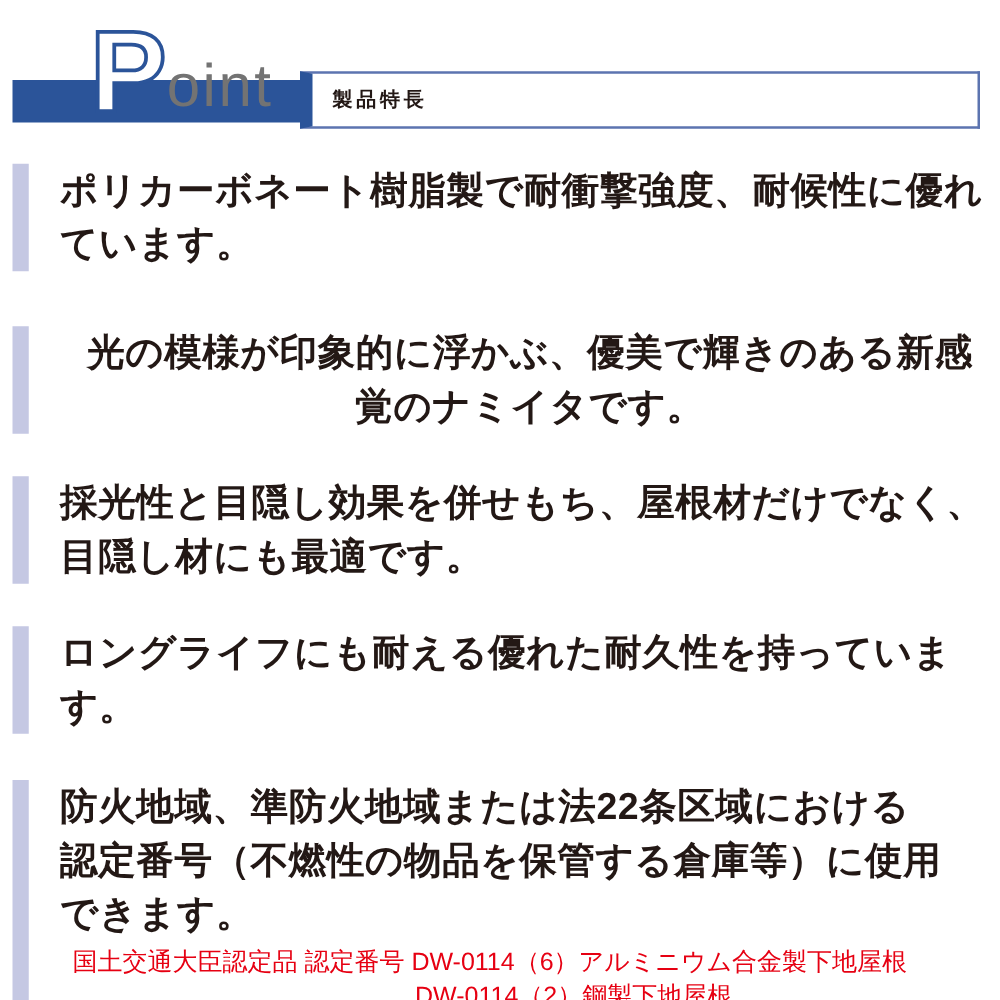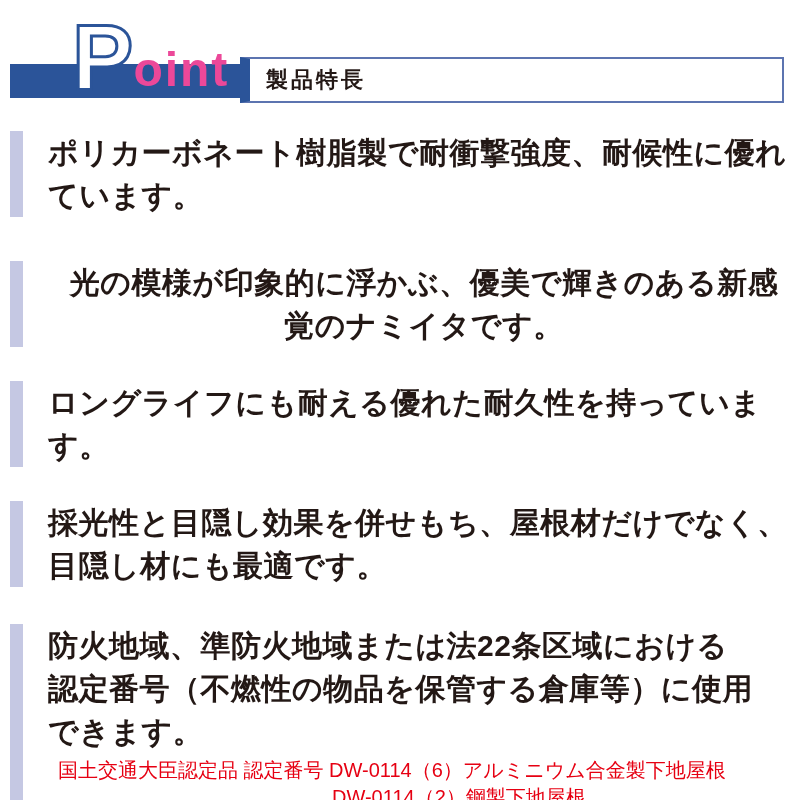--- a/index.html
+++ b/index.html
@@ -16,32 +16,32 @@
     position:absolute;left:10px;top:64px;width:232px;height:34px;
     background:#2b5499;
   }
   .label-box{
     position:absolute;left:240px;right:16px;top:57px;height:46px;
     box-sizing:border-box;background:#ffffff;
     border:2px solid #5c74b0;border-left:10px solid #2b5499;
     display:flex;align-items:center;padding-left:16px;
   }
   .label-text{
-    font-size:22px;font-weight:bold;color:#231815;letter-spacing:3px;
+    font-size:16px;font-weight:bold;color:#231815;letter-spacing:3px;
   }
   .point-logo{
     position:absolute;left:72px;top:14px;height:84px;
     display:flex;align-items:flex-end;z-index:2;white-space:nowrap;
   }
   .point-p{
     font-size:92px;line-height:80px;font-weight:bold;color:#ffffff;
     -webkit-text-stroke:3px #2b5499;
   }
   .point-rest{
-    font-size:48px;line-height:56px;font-weight:bold;color:#ec4899;
+    font-size:48px;line-height:56px;font-weight:normal;color:#737373;
     letter-spacing:2px;
   }
 
   
   .features{padding:0;}
   .feature{
     display:flex;align-items:stretch;padding-left:10px;
   }
   .feature:nth-of-type(1){margin-top:28px;}
   .feature:nth-of-type(2){margin-top:44px;text-align:center;}
@@ -96,29 +96,29 @@
       <div class="accent-bar"></div>
       <div class="feature-col">
         <p class="feature-text">光の模様が印象的に浮かぶ、優美で輝きのある新感
 覚のナミイタです。</p>
       </div>
     </div>
 
     <div class="feature">
       <div class="accent-bar"></div>
       <div class="feature-col">
-        <p class="feature-text">ロングライフにも耐える優れた耐久性を持っています。</p>
+        <p class="feature-text">採光性と目隠し効果を併せもち、屋根材だけでなく、
+目隠し材にも最適です。</p>
       </div>
     </div>
 
     <div class="feature">
       <div class="accent-bar"></div>
       <div class="feature-col">
-        <p class="feature-text">採光性と目隠し効果を併せもち、屋根材だけでなく、
-目隠し材にも最適です。</p>
+        <p class="feature-text">ロングライフにも耐える優れた耐久性を持っています。</p>
       </div>
     </div>
 
     <div class="feature">
       <div class="accent-bar"></div>
       <div class="feature-col">
         <p class="feature-text">防火地域、準防火地域または法22条区域における
 認定番号（不燃性の物品を保管する倉庫等）に使用
 できます。</p>
         <div class="note">

